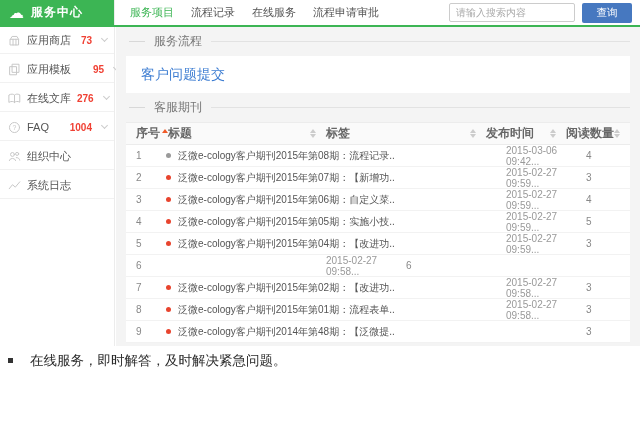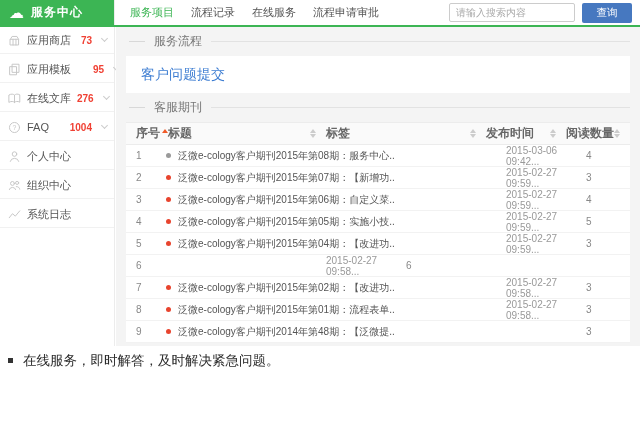--- a/index.html
+++ b/index.html
@@ -57,21 +57,21 @@
   .tri-up { width:0; height:0; border-left:3px solid transparent; border-right:3px solid transparent; border-bottom:4px solid #ccc; }
   .tri-down { width:0; height:0; border-left:3px solid transparent; border-right:3px solid transparent; border-top:4px solid #ccc; }
   .active-sort { width:0; height:0; border-left:3px solid transparent; border-right:3px solid transparent; margin-left:2px; margin-top:-6px; }
   .dot { width:5px; height:5px; border-radius:50%; flex:0 0 5px; }
   .row-title { color:#555; }
   .cell-time { color:#999; }
   .cell-reads { color:#888; }
   .cell-no { color:#888; }
 
   
-  .caption { position:absolute; top:352px; left:8px; display:flex; align-items:flex-start; gap:10px; }
+  .caption { position:absolute; top:352px; left:8px; display:flex; align-items:flex-start; gap:17px; }
   .caption .bullet { width:5px; height:5px; background:#333; margin-top:6px; flex:0 0 5px; }
   .caption .ctext { font-size:13.5px; color:#2b2b2b; }
 </style>
 </head>
 <body>
 
 <div class="page">
   <div class="app">
 
     <div class="greenline" style="background: rgb(60, 181, 84);"></div>
@@ -122,30 +122,20 @@
                 <circle fill="none" stroke="#c6c6c6" stroke-width="1.2" stroke-linecap="round" stroke-linejoin="round" cx="8" cy="8" r="6.2"></circle>
                 <text x="8" y="11" text-anchor="middle" font-size="8.5" fill="#c6c6c6" stroke="none" font-family="Liberation Sans,sans-serif">?</text>
               </svg>
             </span>
     <span class="slabel">FAQ</span>
     <span class="scount" style="color: rgb(240, 65, 52);">1004</span>
     <span class="schev"></span>
   </div>
 
 
-  <div class="side-item no-count no-chev">
-    <span class="sicon">
-              <svg width="13" height="13" viewBox="0 0 16 16">
-                <circle fill="none" stroke="#c6c6c6" stroke-width="1.2" stroke-linecap="round" stroke-linejoin="round" cx="8" cy="5" r="2.8"></circle>
-                <path fill="none" stroke="#c6c6c6" stroke-width="1.2" stroke-linecap="round" stroke-linejoin="round" d="M2.8 14a5.3 4.6 0 0 1 10.4 0"></path>
-              </svg>
-            </span>
-    <span class="slabel">个人中心</span>
-
-  </div>
 
   <div class="side-item no-count no-chev">
     <span class="sicon">
               <svg width="13" height="13" viewBox="0 0 16 16">
                 <circle fill="none" stroke="#c6c6c6" stroke-width="1.2" stroke-linecap="round" stroke-linejoin="round" cx="5.5" cy="5.5" r="2.4"></circle>
                 <path fill="none" stroke="#c6c6c6" stroke-width="1.2" stroke-linecap="round" stroke-linejoin="round" d="M1.6 13a4 3.4 0 0 1 7.8 0"></path>
                 <circle fill="none" stroke="#c6c6c6" stroke-width="1.2" stroke-linecap="round" stroke-linejoin="round" cx="11.2" cy="4.8" r="1.9"></circle>
                 <path fill="none" stroke="#c6c6c6" stroke-width="1.2" stroke-linecap="round" stroke-linejoin="round" d="M10.2 9.3a3.8 3.3 0 0 1 4.3 3.2"></path>
               </svg>
             </span>
@@ -228,21 +218,21 @@
                 <span class="tri-up"></span>
                 <span class="tri-down"></span>
               </span>
             </div>
           </div>
         <div>
   <div class="trow">
     <span class="c0 cell-no">1</span>
     <span class="c1">
       <span class="dot" style="background: rgb(154, 154, 154);"></span>
-      <span class="row-title">泛微e-cology客户期刊2015年第08期：服务中心..</span>
+      <span class="row-title">泛微e-cology客户期刊2015年第08期：流程记录..</span>
     </span>
     <span class="c2"></span>
     <span class="c3 cell-time">2015-03-06 09:42...</span>
     <span class="c4 cell-reads">4</span>
   </div>
 
   <div class="trow">
     <span class="c0 cell-no">2</span>
     <span class="c1">
       <span class="dot" style="background: rgb(232, 68, 46);"></span>

